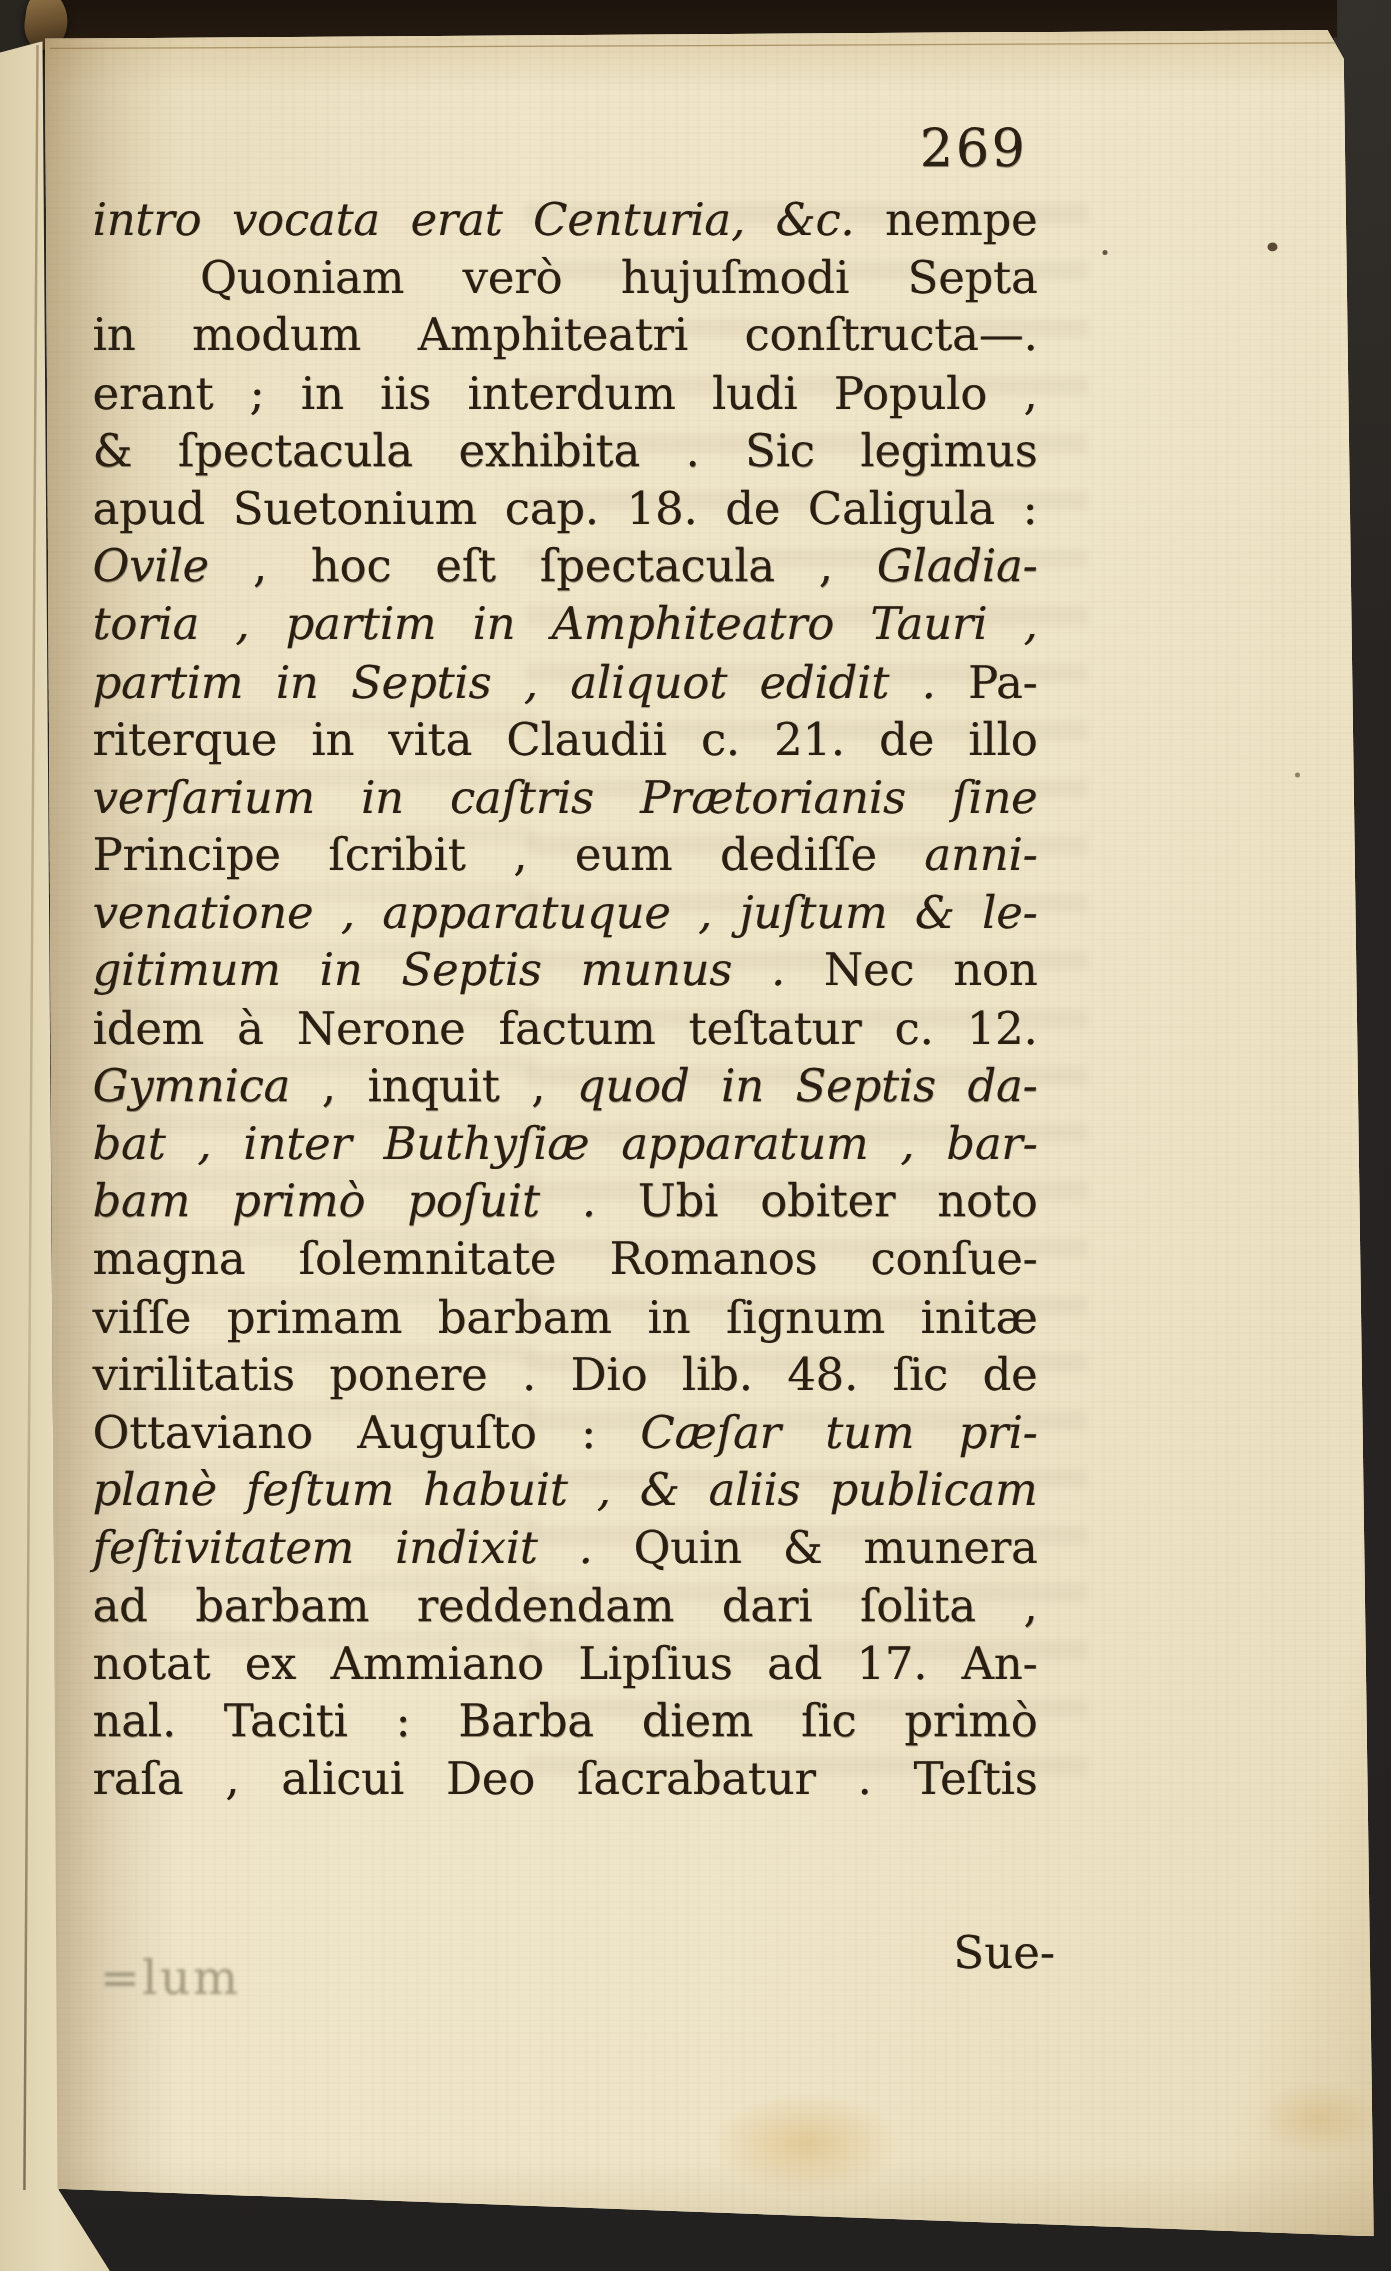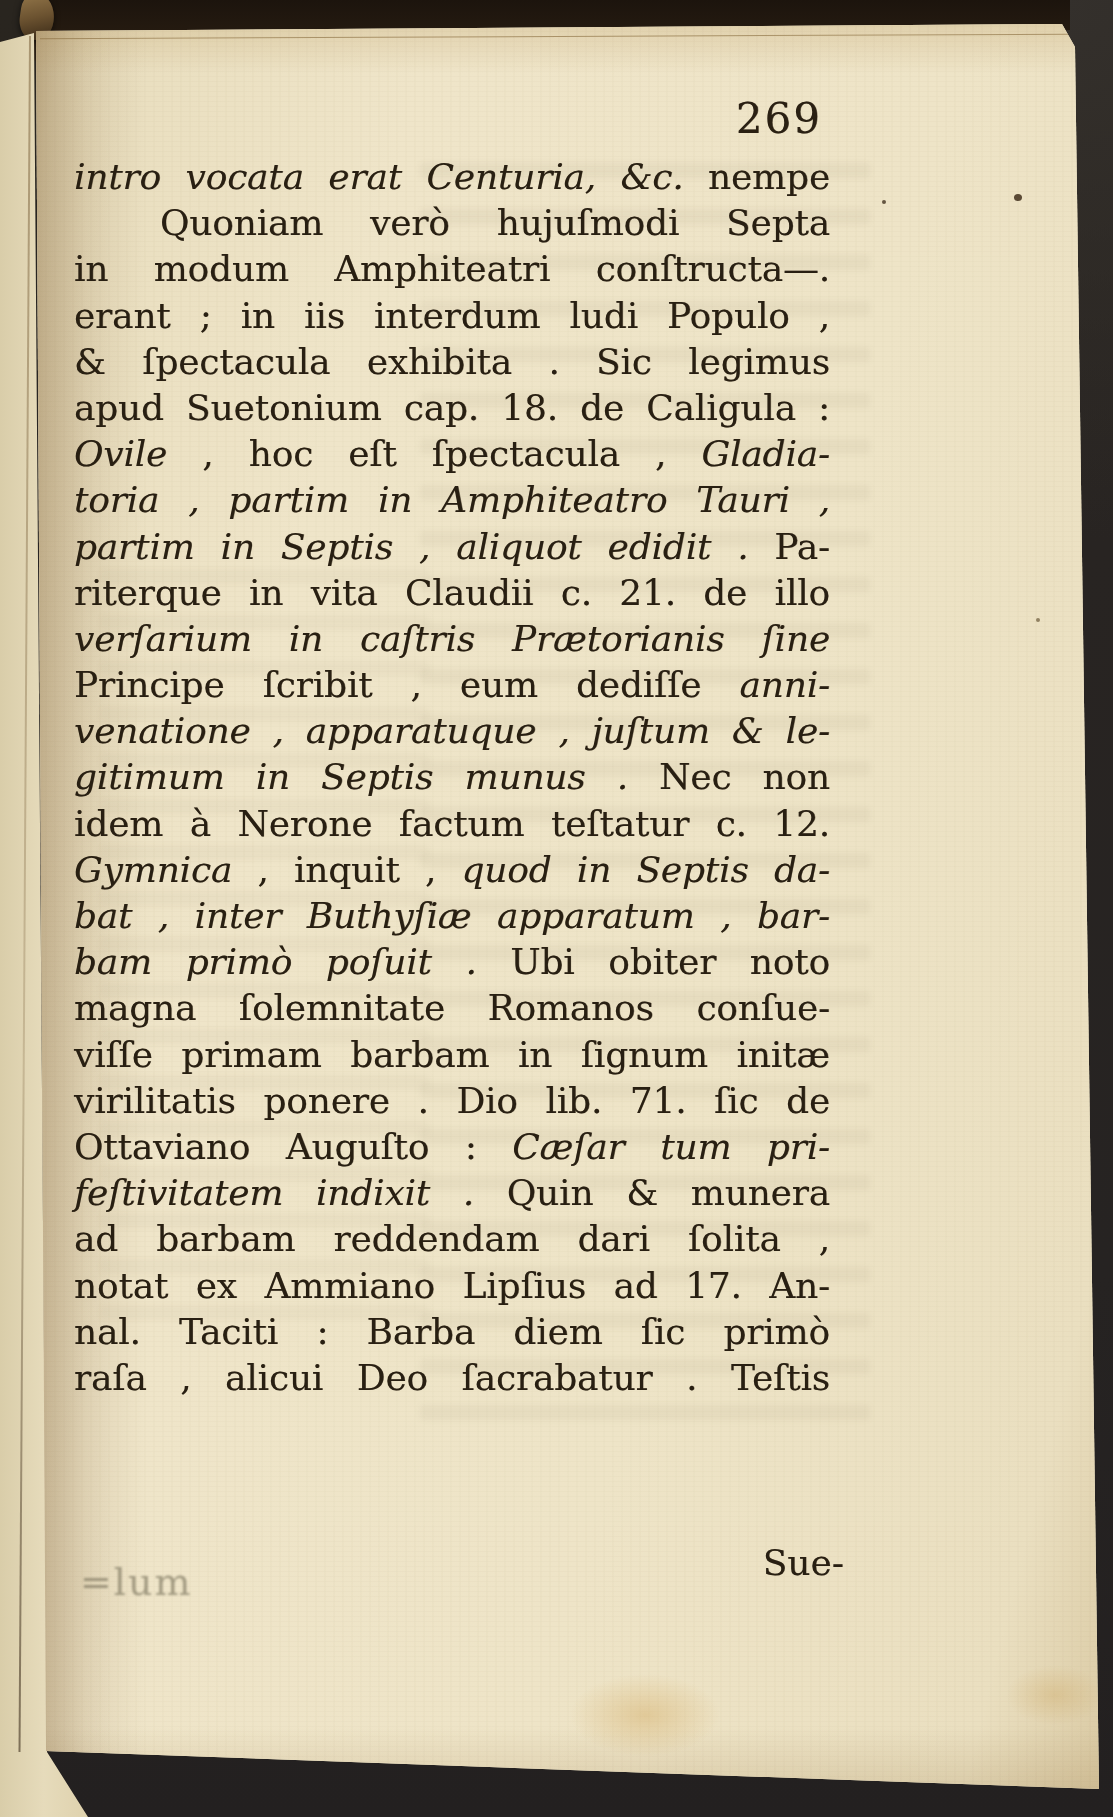--- a/index.html
+++ b/index.html
@@ -122,22 +122,23 @@
         <div class="line"><span class="italic">verſarium in caſtris Prætorianis ſine</span></div>
         <div class="line"><span class="roman">Principe ſcribit , eum dediſſe </span><span class="italic">anni-</span></div>
         <div class="line"><span class="italic">venatione , apparatuque , juſtum &amp; le-</span></div>
         <div class="line"><span class="italic">gitimum in Septis munus .</span><span class="roman"> Nec non</span></div>
         <div class="line"><span class="roman">idem à Nerone factum teſtatur c. 12.</span></div>
         <div class="line"><span class="italic">Gymnica</span><span class="roman"> , inquit , </span><span class="italic">quod in Septis da-</span></div>
         <div class="line"><span class="italic">bat , inter Buthyſiæ apparatum , bar-</span></div>
         <div class="line"><span class="italic">bam primò poſuit .</span><span class="roman"> Ubi obiter noto</span></div>
         <div class="line"><span class="roman">magna ſolemnitate Romanos conſue-</span></div>
         <div class="line"><span class="roman">viſſe primam barbam in ſignum initæ</span></div>
-        <div class="line"><span class="roman">virilitatis ponere . Dio lib. 71. ſic de</span></div>
+        <div class="line"><span class="roman">virilitatis ponere . Dio lib. 48. ſic de</span></div>
         <div class="line"><span class="roman">Ottaviano Auguſto : </span><span class="italic">Cæſar tum pri-</span></div>
+        <div class="line"><span class="italic">planè feſtum habuit , &amp; aliis publicam</span></div>
         <div class="line"><span class="italic">feſtivitatem indixit .</span><span class="roman"> Quin &amp; munera</span></div>
         <div class="line"><span class="roman">ad barbam reddendam dari ſolita ,</span></div>
         <div class="line"><span class="roman">notat ex Ammiano Lipſius ad 17. An-</span></div>
         <div class="line"><span class="roman">nal. Taciti : Barba diem ſic primò</span></div>
         <div class="line"><span class="roman">raſa , alicui Deo ſacrabatur . Teſtis</span></div>
       </div>
 
     <div class="catchword">Sue-</div>
 
     <div class="ghost-text">=lum</div>

